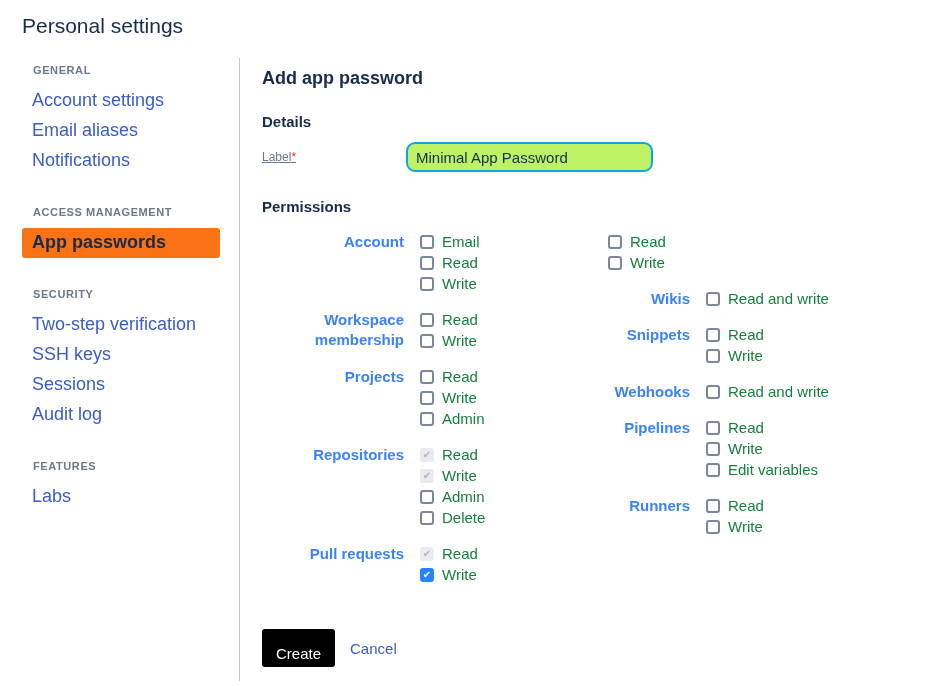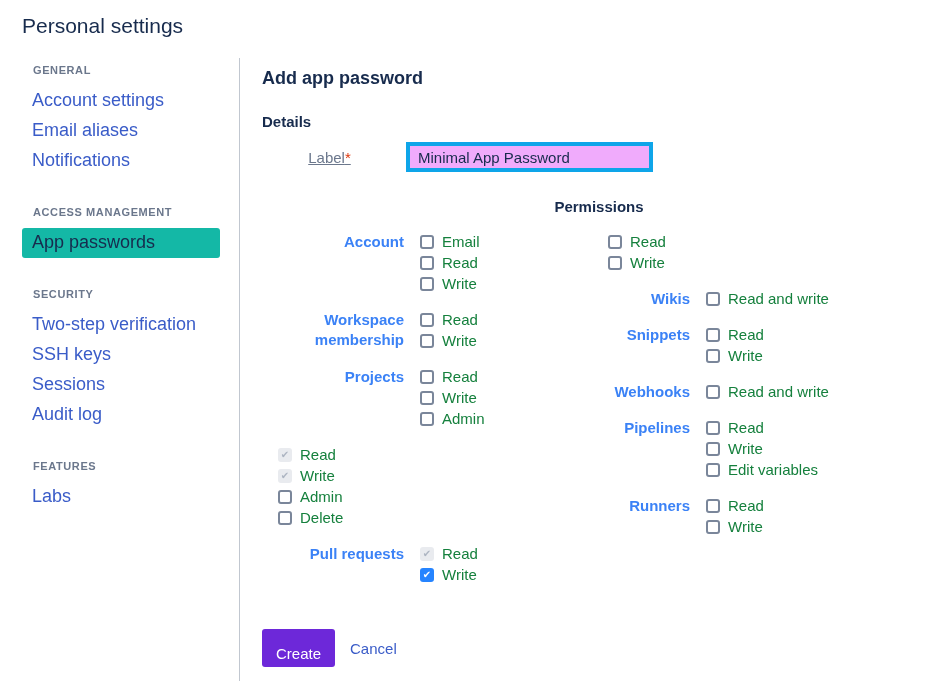--- a/index.html
+++ b/index.html
@@ -10,32 +10,32 @@
 
   .layout { display:flex; margin-top:20px; height:623px; }
 
   
   .sidebar { width:240px; flex:0 0 240px; border-right:1px solid #C1C7D0; padding-top:6px; }
   .side-section { margin-bottom:30px; }
   .side-heading { font-size:11px; font-weight:bold; letter-spacing:.6px; color:#6B778C;
     margin:0 0 10px 33px; text-transform:uppercase; }
   .side-item { font-size:18px; color:#3A5CC8; margin-left:22px; width:198px;
     padding:7px 10px 8px 10px; border-radius:3px; cursor:pointer; line-height:15px; }
-  .side-item.selected { background:#14b8a6; color:#172B4D; font-weight:normal; }
+  .side-item.selected { background:#f97316; color:#172B4D; font-weight:bold; }
 
   
   .main { flex:1; padding:10px 0 0 22px; }
   .main-title { font-size:18px; font-weight:bold; margin-bottom:24px; }
   .section-heading { font-size:15px; font-weight:bold; margin-bottom:12px; }
 
   .field-row { display:flex; align-items:center; margin-bottom:26px; }
-  .field-label { width:135px; text-align:center; font-size:15px; color:#6B778C; flex:0 0 135px;text-decoration:underline; }
+  .field-label { width:135px; text-align:left; font-size:12px; color:#6B778C; flex:0 0 135px;text-decoration:underline; }
   .required { color:#DE350B; }
-  .text-input { margin-left:9px; width:247px; height:30px; border:4px solid #0ea5e9;
-    border-radius:0; background:#f0abfc; padding:0 8px; font-size:15px; color:#172B4D;
+  .text-input { margin-left:9px; width:247px; height:30px; border:2px solid #0ea5e9;
+    border-radius:9px; background:#bef264; padding:0 8px; font-size:15px; color:#172B4D;
     font-family:"Liberation Sans","DejaVu Sans",sans-serif; }
 
   .perm-grid { display:flex; margin-top:16px; }
   .perm-col { display:flex; flex-direction:column; }
   .col-left { width:330px; flex:0 0 330px; }
   .perm-group { display:flex; margin-bottom:15px; }
   .perm-label { text-align:right; font-size:15px; font-weight:bold; color:#3b82f6;
     line-height:20px; padding-top:1px; }
   .col-left .perm-label { width:142px; flex:0 0 142px; }
   .col-right .perm-label { width:98px; flex:0 0 98px; }
@@ -43,21 +43,21 @@
   .opt { display:flex; align-items:center; height:21px; cursor:pointer; }
   .opt-label { font-size:15px; color:#15803d; margin-left:8px; }
 
   .cb { width:14px; height:14px; border-radius:3px; display:inline-flex;
     align-items:center; justify-content:center; font-size:10px; line-height:1; flex:0 0 14px; }
   .cb.unchecked { border:2px solid #7A869A; background:#fff; }
   .cb.checked { background:#2684FF; color:#fff; }
   .cb.checked-disabled { background:#E9EBEF; color:#ADB5C2; }
 
   .actions { margin-top:29px; display:flex; align-items:center; }
-  .btn-primary { background:#6d28d9; color:#fff; border:none; border-radius:3px;
+  .btn-primary { background:#000000; color:#fff; border:none; border-radius:3px;
     font-size:15px; padding:16px 14px; height:38px; cursor:pointer;
     font-family:"Liberation Sans","DejaVu Sans",sans-serif; }
   .link-cancel { margin-left:15px; color:#3A5CC8; font-size:15px; text-decoration:none; cursor:pointer; }
 </style>
 </head>
 <body>
 
 <h1 class="page-title">Personal settings</h1>
 
 <div class="layout">
@@ -89,21 +89,21 @@
   <main class="main">
     <h2 class="main-title">Add app password</h2>
 
     <h3 class="section-heading">Details</h3>
 
     <div class="field-row">
       <span class="field-label"><span>Label</span><span class="required">*</span></span>
       <input class="text-input" type="text" value="Minimal App Password" style="">
     </div>
 
-    <h3 class="section-heading" style="margin-bottom:0;text-align:center;">Permissions</h3>
+    <h3 class="section-heading" style="margin-bottom:0;">Permissions</h3>
 
     <div class="perm-grid">
       <div class="perm-col col-left">
           <div class="perm-group">
             <div class="perm-label">Account</div>
             <div class="perm-opts">
               <label class="opt">
                 <span class="cb unchecked"></span>
                 <span class="opt-label">Email</span>
               </label>
@@ -141,20 +141,21 @@
                 <span class="cb unchecked"></span>
                 <span class="opt-label">Write</span>
               </label>
               <label class="opt">
                 <span class="cb unchecked"></span>
                 <span class="opt-label">Admin</span>
               </label>
             </div>
           </div>
           <div class="perm-group">
+            <div class="perm-label">Repositories</div>
             <div class="perm-opts">
               <label class="opt">
                 <span class="cb checked-disabled">✔</span>
                 <span class="opt-label">Read</span>
               </label>
               <label class="opt">
                 <span class="cb checked-disabled">✔</span>
                 <span class="opt-label">Write</span>
               </label>
               <label class="opt">

